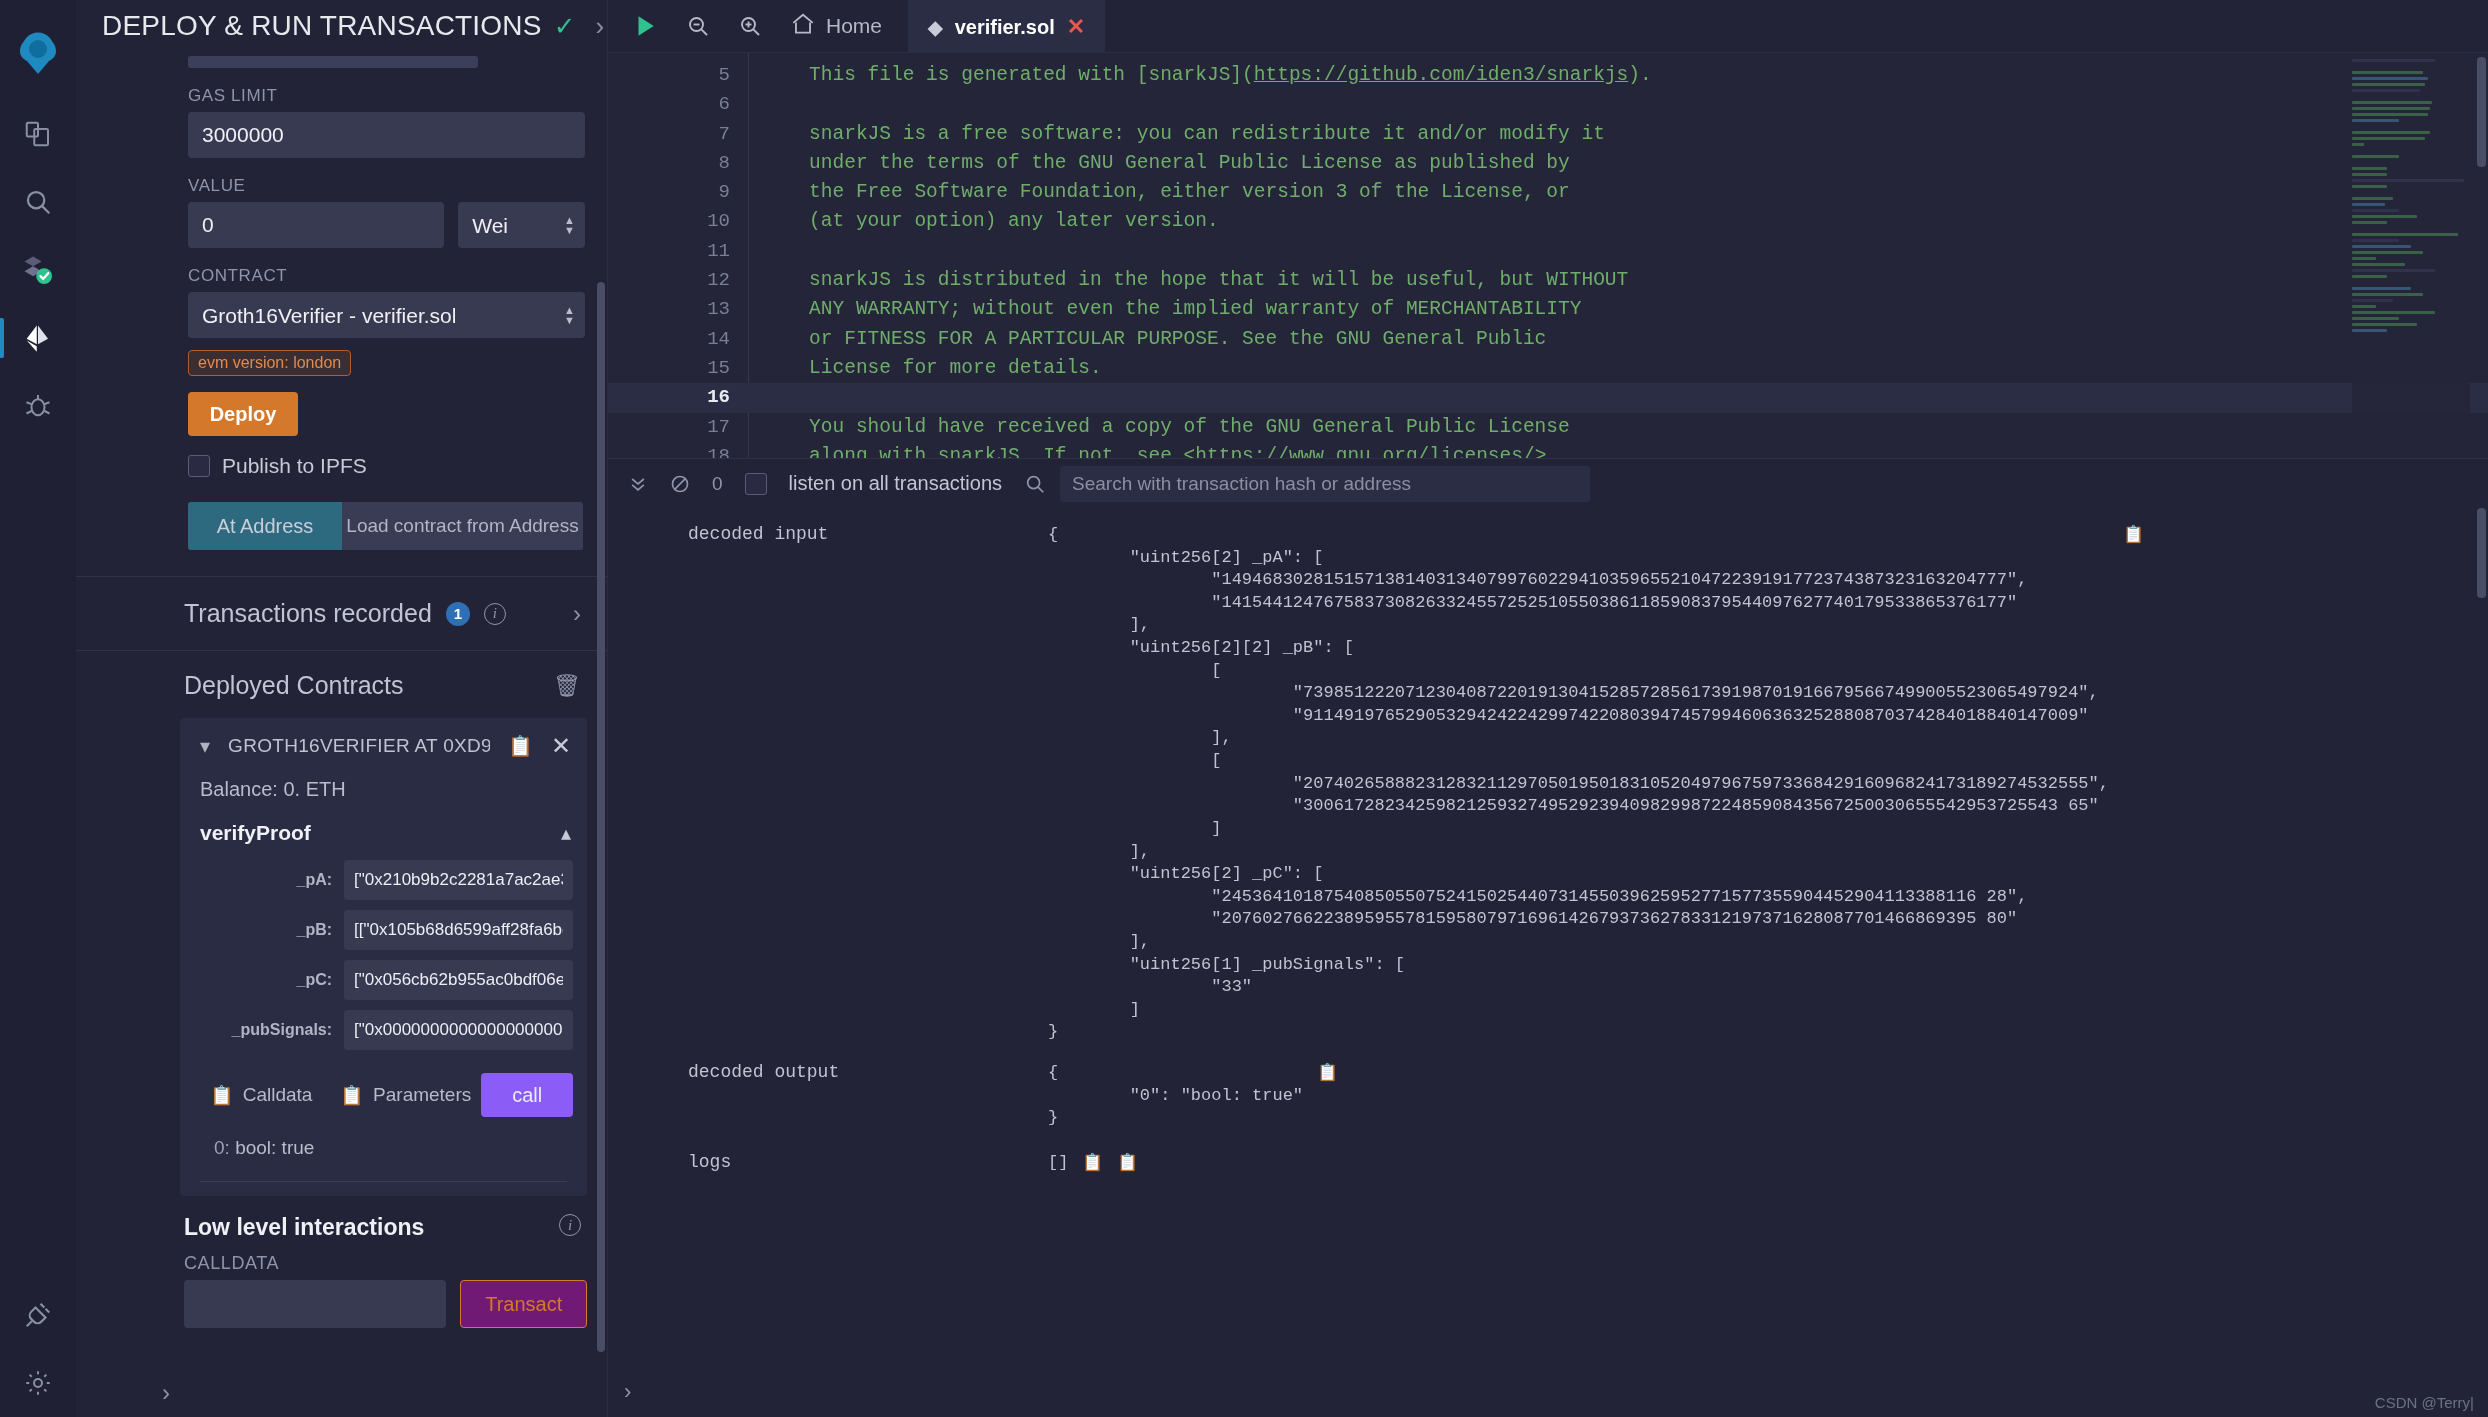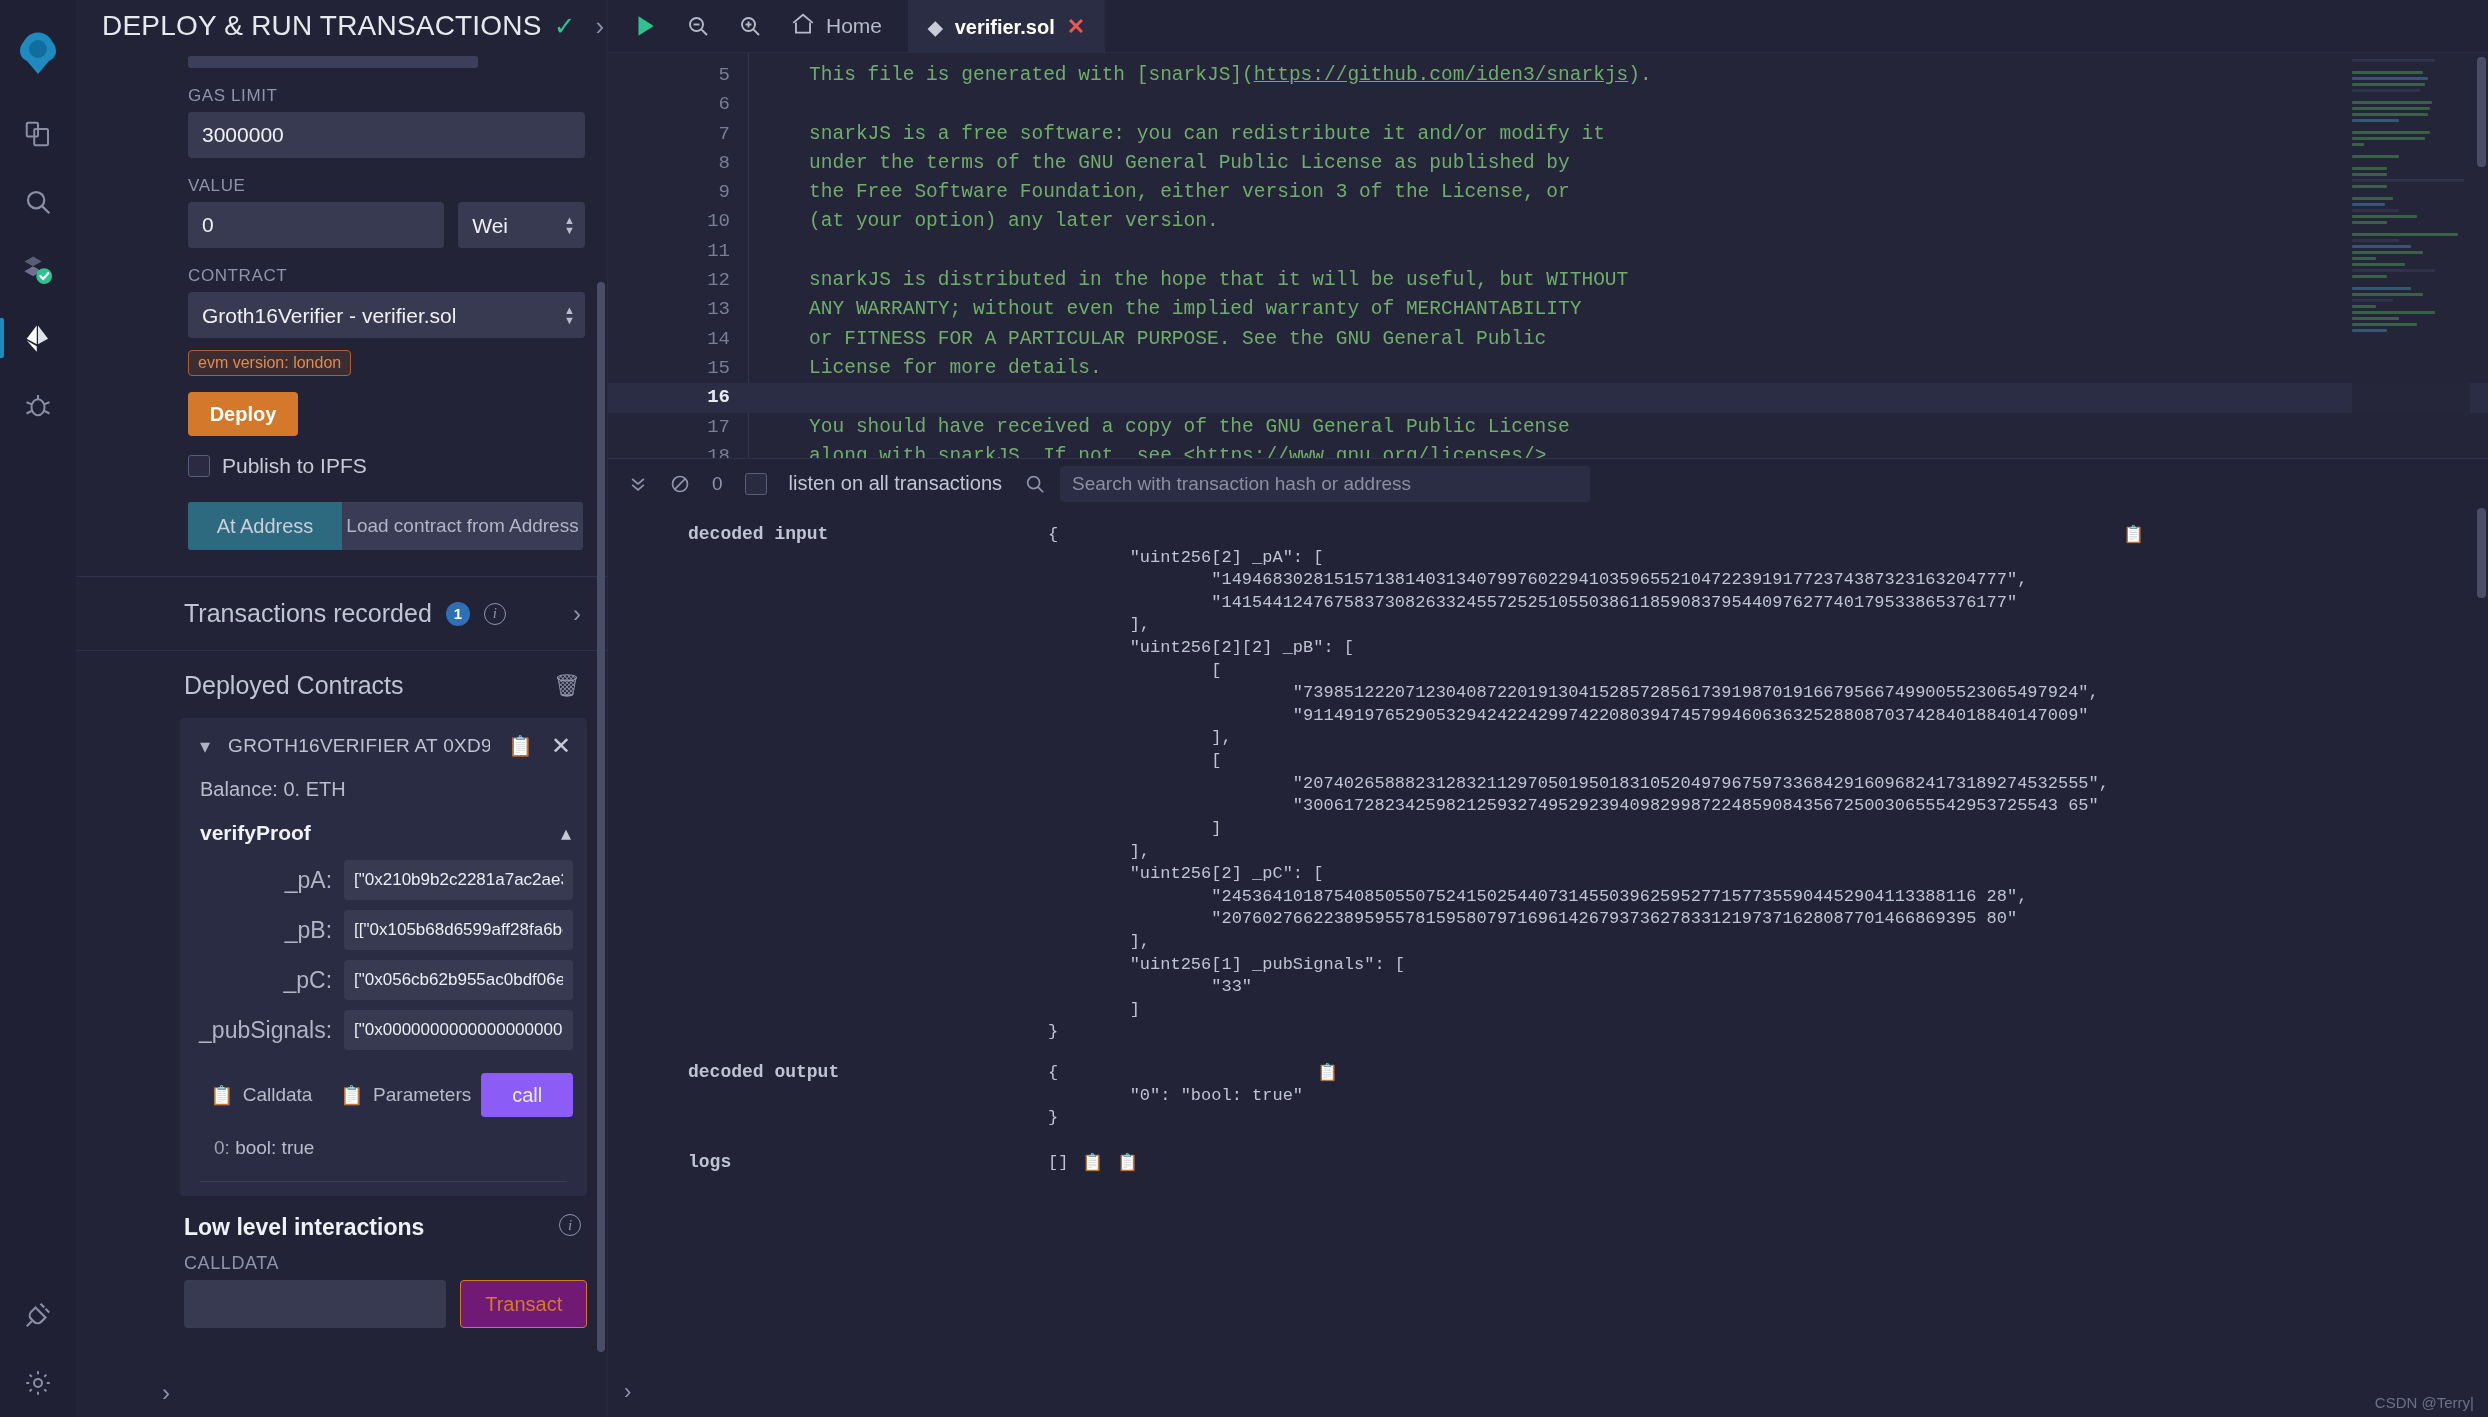--- a/index.html
+++ b/index.html
@@ -155,22 +155,23 @@
   .fn-head {
     display: flex; align-items: center; padding: 6px 16px 10px 20px;
   }
   .fn-head .fn { font-size: 21px; color: #f0f1f6; font-weight: 700; flex: 1 1 auto; }
   .fn-chev { color: #c7cad6; font-size: 20px; }
 
   .param-row {
     display: flex; align-items: center; gap: 12px; padding: 5px 14px 5px 14px;
   }
   .param-lab {
-    width: 146px; text-align: right; font-size: 23px; color: #b0b4c4;
+    width: 146px; text-align: right; font-size: 16px; color: #b0b4c4;
     white-space: nowrap;
+    font-weight: bold;
   }
   .param-inp {
     flex: 1 1 auto; background: #383a52; border: none; border-radius: 4px;
     height: 40px; color: #eceef5; font-size: 17px; padding: 0 10px;
     font-family: "Liberation Sans", sans-serif; min-width: 0;
   }
 
   .act-row {
     display: flex; align-items: center; gap: 10px; padding: 18px 14px 6px 30px;
   }
@@ -283,21 +284,21 @@
     width: 530px; height: 36px; background: #2b2d44; border: none; border-radius: 3px;
     color: #e3e5ee; font-size: 19px; padding: 0 12px;
     font-family: "Liberation Sans", sans-serif;
   }
   .tb-search::placeholder { color: #8b8fa3; }
 
   .term-body { flex: 1 1 auto; position: relative; overflow: hidden; padding-top: 16px; }
   .trow { display: flex; align-items: flex-start; }
   .tlabel {
     width: 440px; flex: 0 0 440px; text-align: left; padding-left: 80px;
-    font-family: "Liberation Mono", monospace; font-size: 18px; color: #c0c3d1; font-weight: bold;
+    font-family: "Liberation Mono", monospace; font-size: 18px; color: #c0c3d1;
   }
   .tval {
     font-family: "Liberation Mono", monospace; font-size: 17px;
     color: #c0c3d1; white-space: pre; line-height: 1.33;
   }
   .copy-ic { color: #b0b4c4; font-size: 17px; margin-left: 14px; }
   .term-bottom-arrow {
     position: absolute; left: 16px; bottom: 12px; color: #9094ab; font-size: 22px;
   }
   .watermark {

